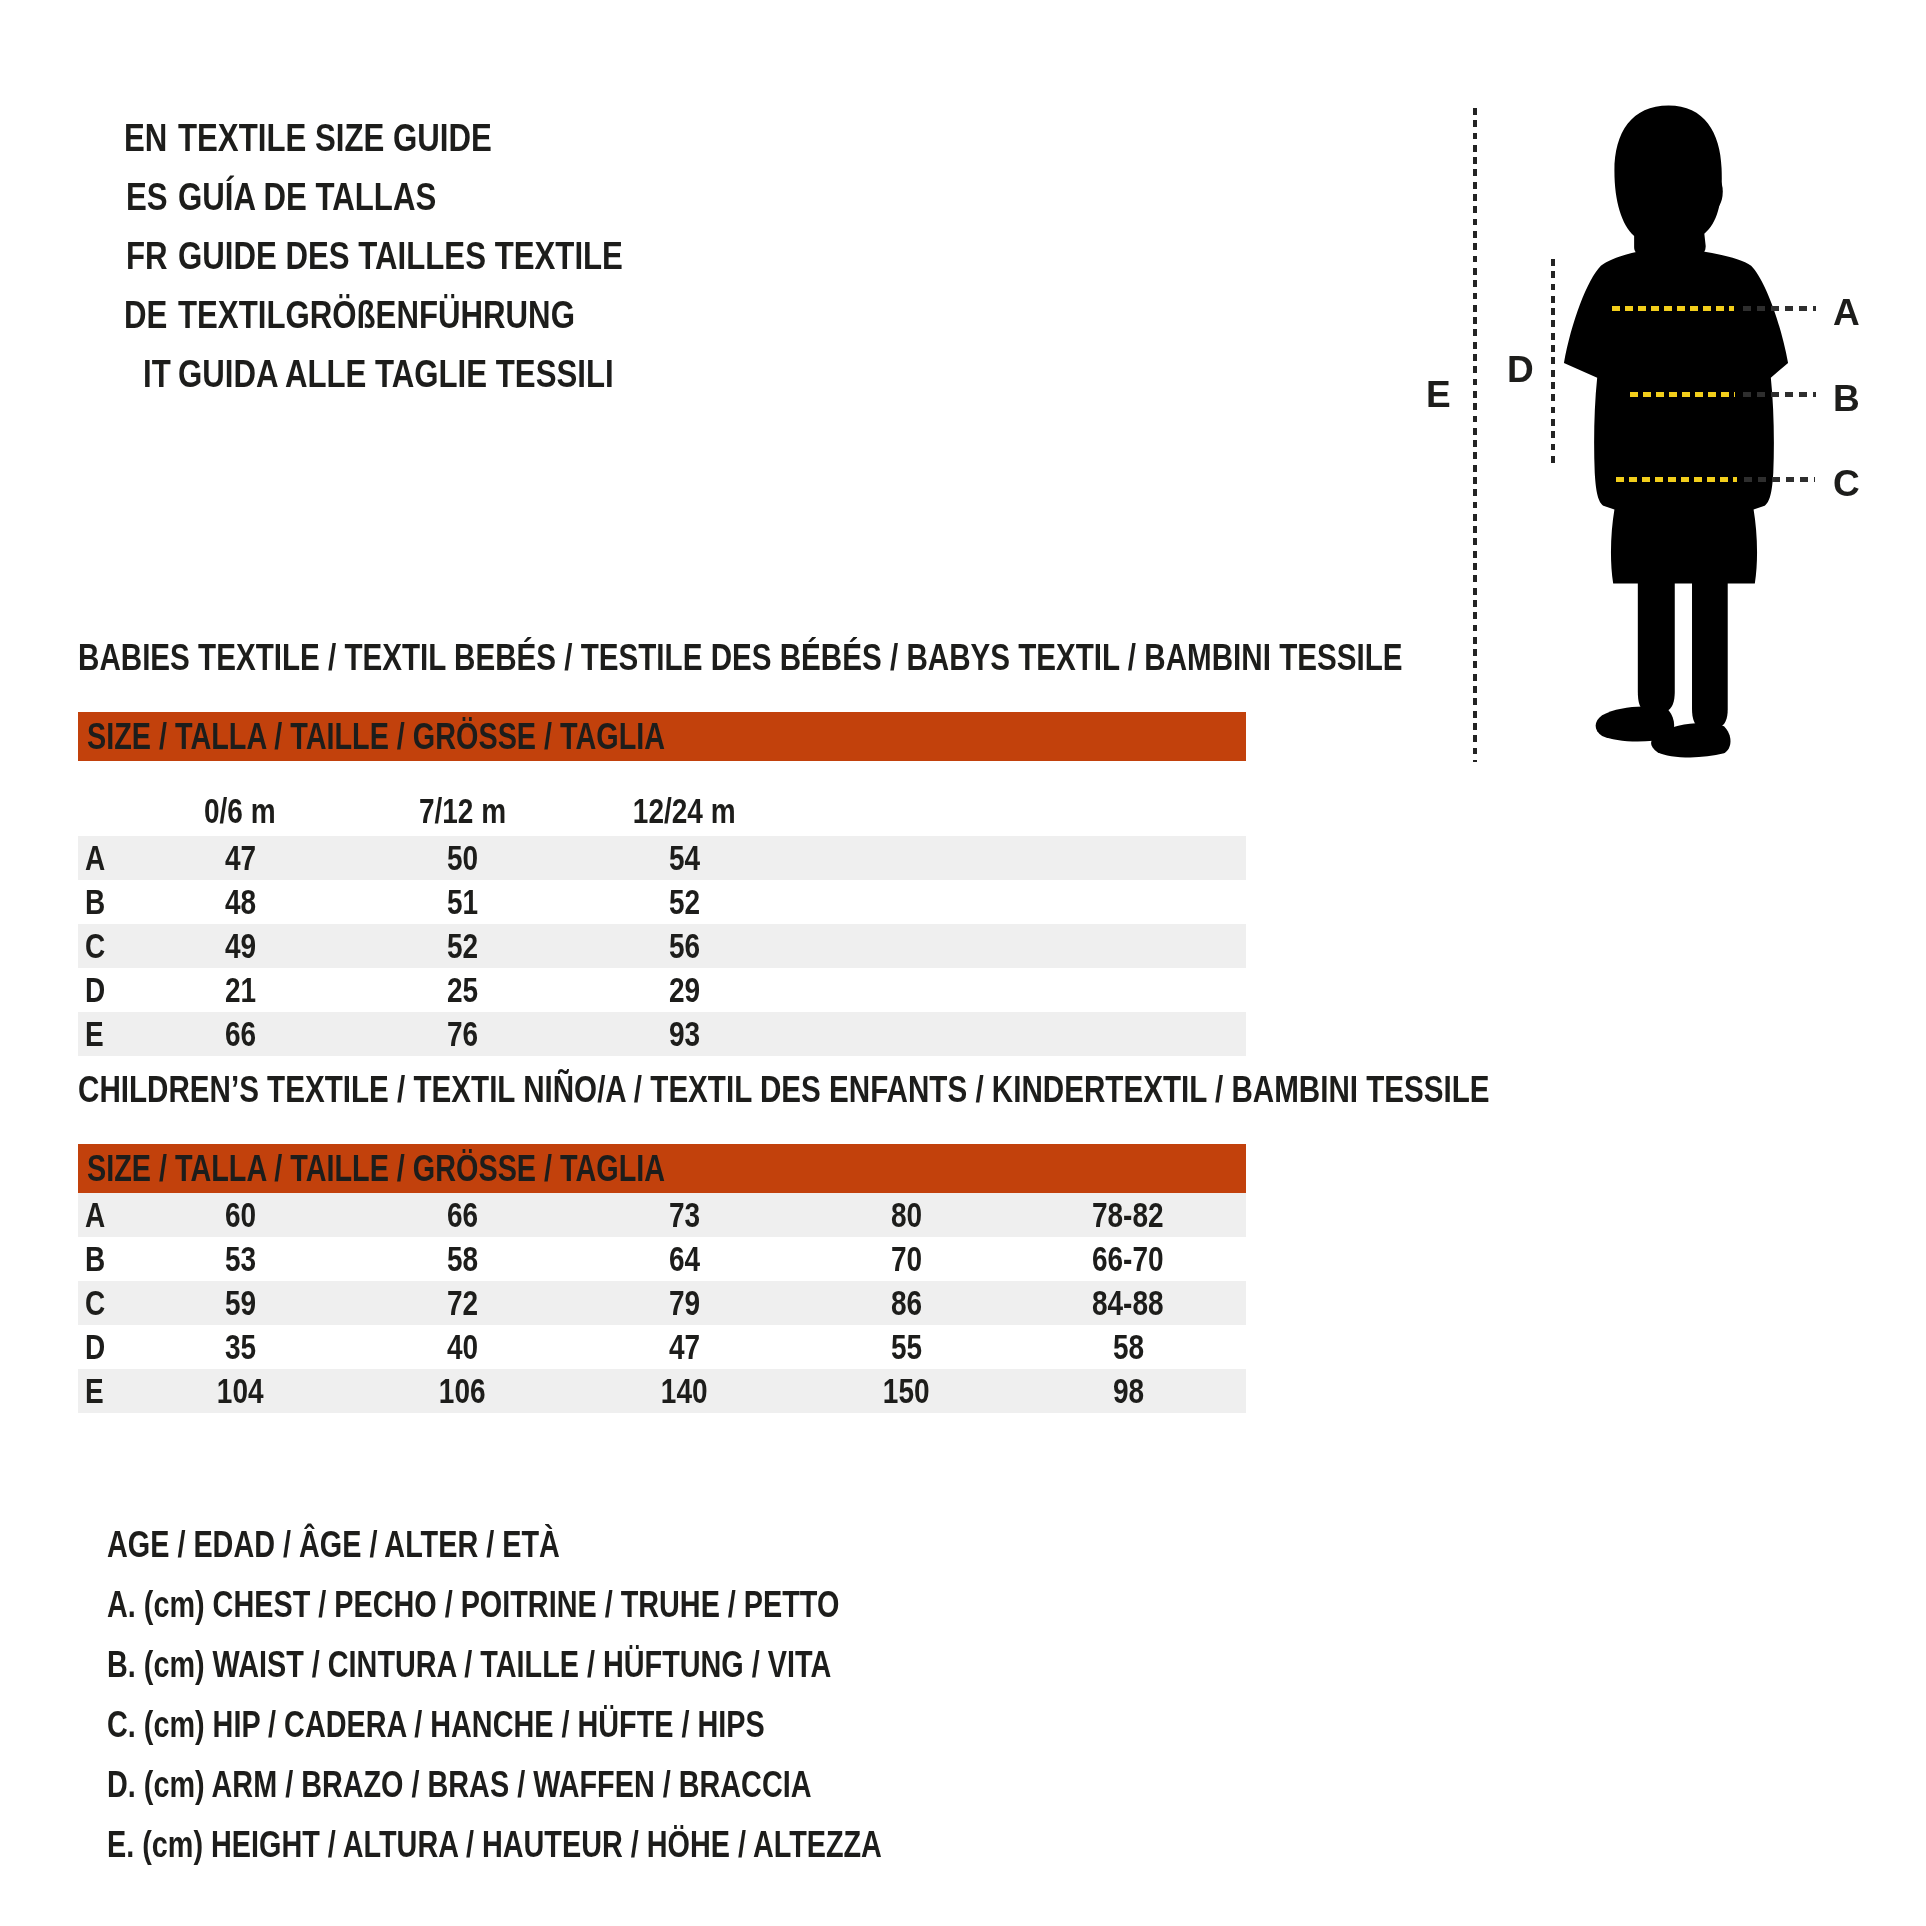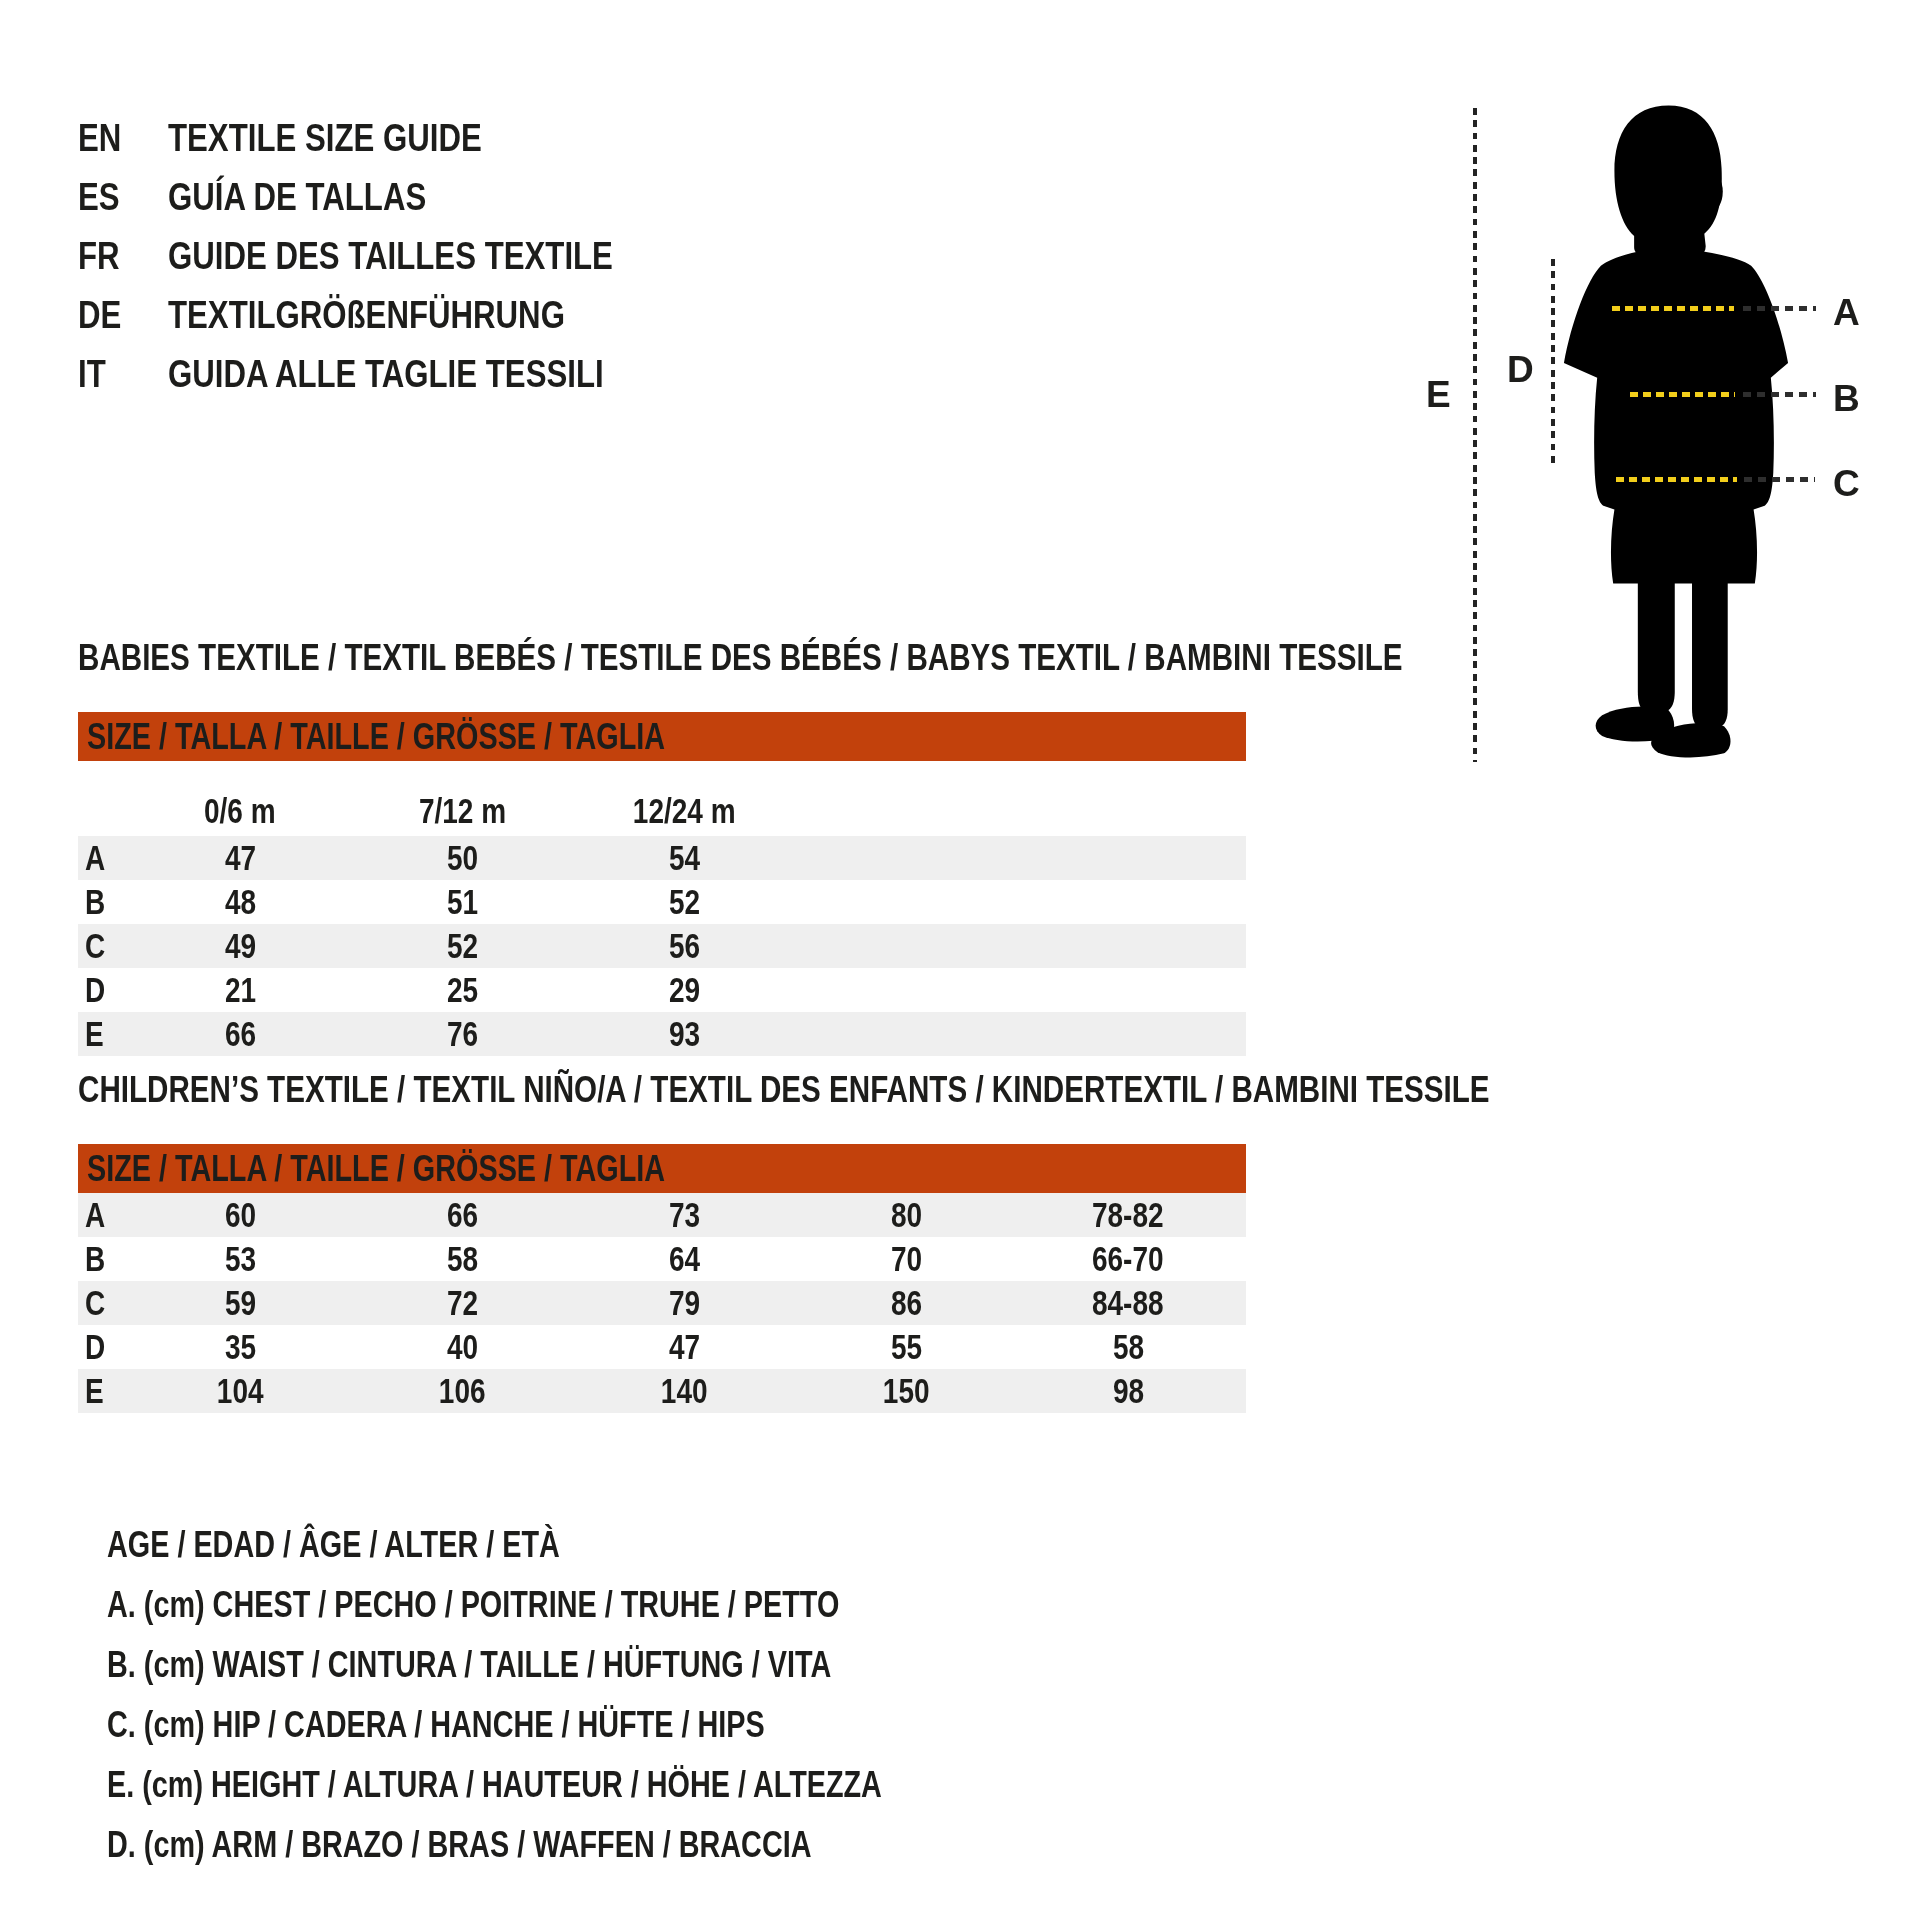--- a/index.html
+++ b/index.html
@@ -4,21 +4,21 @@
 <style>
   html,body{margin:0;padding:0;background:#ffffff;}
   body{width:1926px;height:1926px;position:relative;overflow:hidden;
        font-family:"Liberation Sans", sans-serif;color:#1d1d1b;}
   .abs{position:absolute;}
   
   .cond{display:inline-block;transform:scaleX(0.8);transform-origin:0 50%;white-space:nowrap;}
   .cond-c{display:inline-block;transform:scaleX(0.8);transform-origin:center;white-space:nowrap;}
 
   
-  .lang-block{left:78px;top:108px;}
+  .lang-block{left:88px;top:108px;text-align:right;}
   .lang-row{height:59px;display:flex;align-items:center;font-size:39px;font-weight:700;}
   .lang-code{width:90px;}
 
   
   .vline{background-image:repeating-linear-gradient(to bottom,#232323 0 6.8px,transparent 6.8px 12.3px);width:3.7px;}
   .e-line{left:1473px;top:108px;height:654px;}
   .d-line{left:1551px;top:259px;height:209px;}
   .fig-label{font-size:37px;font-weight:700;line-height:35px;}
   .dash-yellow{height:5px;background-image:repeating-linear-gradient(to right,#f2ce1b 0 8px,transparent 8px 13px);}
   .dash-dark{height:5px;background-image:repeating-linear-gradient(to right,#2e2e2e 0 8px,transparent 8px 14px);}
@@ -218,21 +218,21 @@
     <div class="legend-line">
         <span class="cond">A. (cm) CHEST / PECHO / POITRINE / TRUHE / PETTO</span>
       </div>
     <div class="legend-line">
         <span class="cond">B. (cm) WAIST / CINTURA / TAILLE / HÜFTUNG / VITA</span>
       </div>
     <div class="legend-line">
         <span class="cond">C. (cm) HIP / CADERA / HANCHE / HÜFTE / HIPS</span>
       </div>
     <div class="legend-line">
+        <span class="cond">D. (cm) ARM / BRAZO / BRAS / WAFFEN / BRACCIA</span>
+      </div>
+    <div class="legend-line">
         <span class="cond">E. (cm) HEIGHT / ALTURA / HAUTEUR / HÖHE / ALTEZZA</span>
       </div>
-    <div class="legend-line">
-        <span class="cond">D. (cm) ARM / BRAZO / BRAS / WAFFEN / BRACCIA</span>
-      </div>
   </section>
 
 </div>
 
 
 </body></html>

